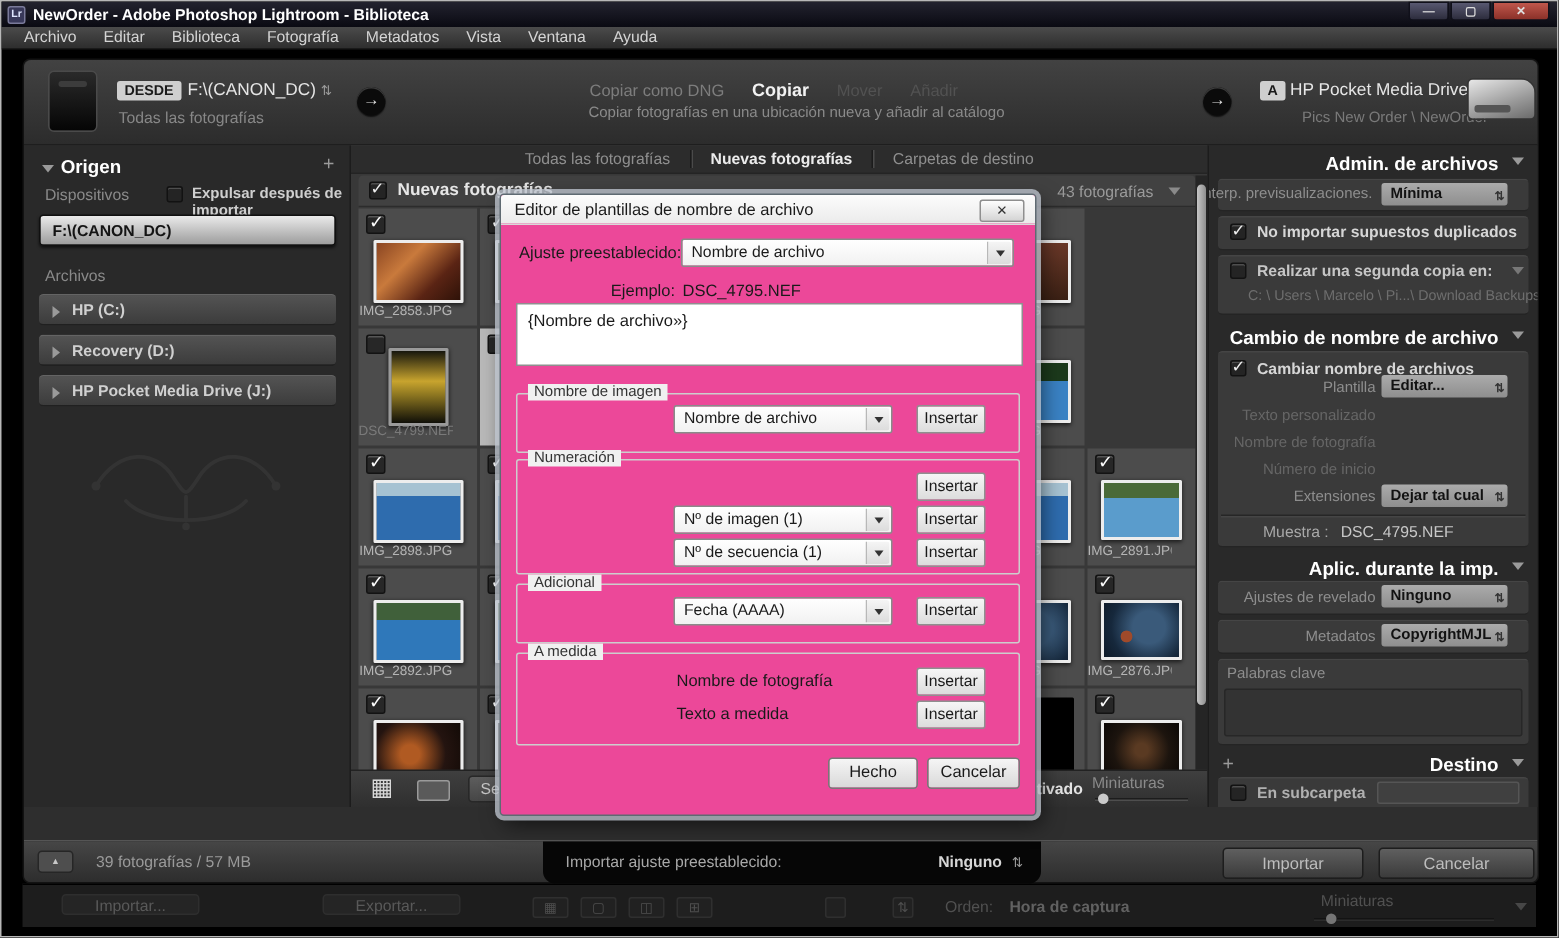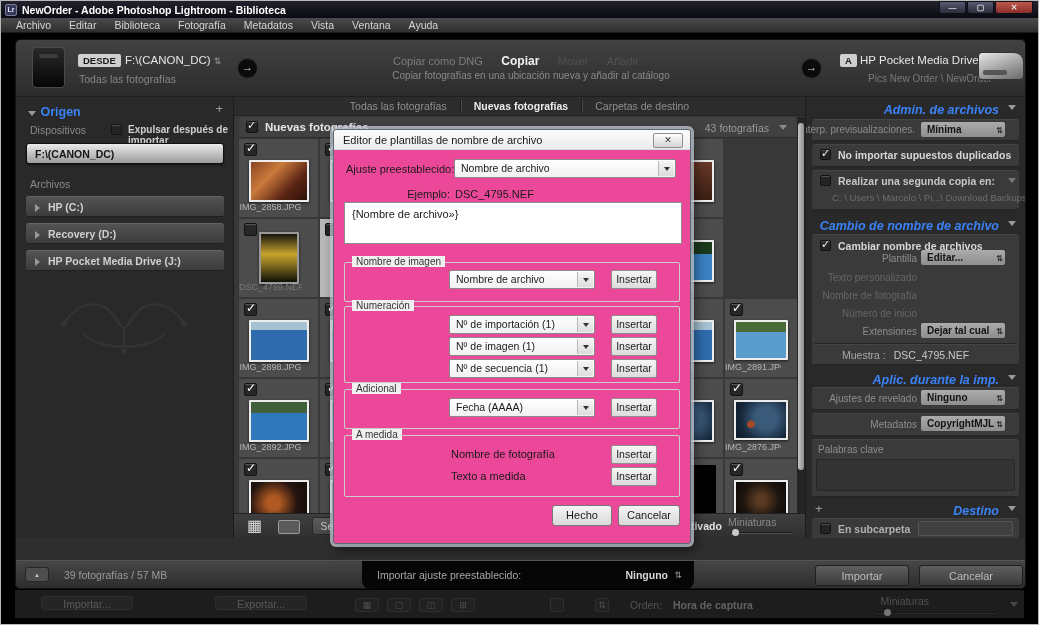--- a/index.html
+++ b/index.html
@@ -47,21 +47,21 @@
   .m-on  { color:#f2f2f2; font-size:12px; font-weight:bold; margin:0 7px; }
   .m-off { color:#525252; font-size:11px; margin:0 7px; }
   .m-desc { position:absolute; left:330px; top:30px; width:370px; text-align:center; color:#8a8a8a; font-size:10px; }
   .dest-name { position:absolute; left:844px; top:14px; color:#e6e6e6; font-size:11.5px; }
   .dest-sub { position:absolute; left:852px; top:33px; color:#7a7a7a; font-size:10px; }
   .extdrive { position:absolute; left:962px; top:12px; width:46px; height:28px; background:linear-gradient(160deg,#e8e8e8,#9a9a9a 60%,#6a6a6a); border-radius:4px 10px 4px 4px; border:1px solid #333; }
   .extdrive::after { content:""; position:absolute; left:4px; bottom:4px; width:24px; height:5px; background:#555; border-radius:2px; }
 
   
   .tri { display:inline-block; width:0; height:0; border-left:4px solid transparent; border-right:4px solid transparent; border-top:5px solid #9a9a9a; }
-  .ptitle { font-weight:bold; color:#3b82f6; font-size:12.5px; }
+  .ptitle { font-weight:bold; color:#ffffff; font-size:12.5px; }
 
   
   .iw-left { position:absolute; left:0; top:57px; width:218px; bottom:50px; background:#292929; border-right:1px solid #1c1c1c; overflow:hidden; }
   .lp-head { position:absolute; left:12px; top:5px; }
   .lp-plus { position:absolute; right:10px; top:4px; color:#9a9a9a; font-size:13px; }
   .lp-lab { position:absolute; color:#8a8a8a; font-size:10.5px; }
   .cbx { position:absolute; width:11px; height:11px; background:#242424; border:1px solid #121212; border-radius:2px; box-shadow:inset 0 1px 0 #4e4e4e; }
   .cbx.on::after { content:"✓"; position:absolute; left:0px; top:-3px; color:#f0f0f0; font-size:11px; }
   .lp-eject { position:absolute; left:112px; top:27px; color:#cfcfcf; font-size:10px; font-weight:bold; }
   .dev-btn { position:absolute; left:10px; top:46px; width:198px; height:21px; background:linear-gradient(#eaeaea,#9c9c9c); border:1px solid #101010; border-radius:3px; color:#141414; font-size:10.5px; font-weight:bold; line-height:20px; padding-left:8px; box-shadow:0 1px 2px rgba(0,0,0,.6); }
@@ -115,21 +115,21 @@
   .gi-grid { position:absolute; left:13px; top:3px; color:#d8d8d8; font-size:16px; line-height:18px; }
   .gi-loupe { position:absolute; left:44px; top:6px; width:22px; height:14px; border:1px solid #9a9a9a; border-radius:2px; background:#5a5a5a; }
   .gt-btn { position:absolute; top:3px; height:18px; background:linear-gradient(#5d5d5d,#464646); border:1px solid #282828; border-radius:3px; color:#c8c8c8; font-size:10.5px; text-align:center; line-height:17px; }
   .gt-lab { position:absolute; color:#8a8a8a; font-size:10.5px; top:6px; }
   .gt-val { position:absolute; color:#e4e4e4; font-weight:bold; font-size:10.5px; top:6px; }
   .gt-slider { position:absolute; left:496px; width:62px; top:18px; height:2px; background:#1c1c1c; border-bottom:1px solid #4e4e4e; }
   .gt-slider i { position:absolute; left:2px; top:-3px; width:7px; height:7px; border-radius:50%; background:#cacaca; }
 
   
   .iw-right { position:absolute; right:0; top:57px; width:220px; bottom:50px; background:#292929; border-left:1px solid #1c1c1c; overflow:hidden; }
-  .rp-h { position:absolute; right:26px; text-align:right;font-style:italic; }
+  .rp-h { position:absolute; right:26px; text-align:right; }
   .rp-h .ptitle { font-size:12.5px; }
   .rp-tri { position:absolute; right:9px; border-left:4px solid transparent; border-right:4px solid transparent; border-top:5px solid #9a9a9a; }
   .rbox { position:absolute; left:6px; right:6px; background:#3a3a3a; border-radius:3px; border-top:1px solid #454545; border-bottom:1px solid #242424; }
   .rlab { position:absolute; right:108px; color:#8e8e8e; font-size:10px; text-align:right; white-space:nowrap; }
   .rlab.dim { color:#666; }
   .rbold { position:absolute; color:#d6d6d6; font-size:10.5px; font-weight:bold; white-space:nowrap; }
   .fld { position:absolute; right:20px; width:84px; height:15px; background:linear-gradient(#ababab,#8e8e8e); border-radius:2px; color:#121212; font-weight:bold; font-size:10px; line-height:15px; padding-left:6px; white-space:nowrap; overflow:hidden; }
   .fld .sp { position:absolute; right:2px; top:1px; color:#333; font-size:8px; }
   .fld.darkfld { background:#404040; border:1px solid #555; }
   .rp-path { position:absolute; left:26px; color:#6e6e6e; font-size:9.5px; white-space:nowrap; }
@@ -464,21 +464,20 @@
 
     <div class="tokens">{Nombre de archivo»}</div>
 
     <div class="grp" style="top:132px;height:40px;"></div>
     <span class="grp-lab" style="left:18px;top:126px;">Nombre de imagen</span>
     <span class="cmb" style="left:115px;top:140px;width:146px;"><span>Nombre de archivo</span></span>
     <span class="btn-ins" style="left:277px;top:140px;">Insertar</span>
 
     <div class="grp" style="top:176px;height:77px;"></div>
     <span class="grp-lab" style="left:18px;top:170px;">Numeración</span>
-    <span class="cmb" style="left:115px;top:185px;width:146px;"><span>Nº de importación (1)</span></span>
     <span class="btn-ins" style="left:277px;top:185px;">Insertar</span>
     <span class="cmb" style="left:115px;top:207px;width:146px;"><span>Nº de imagen (1)</span></span>
     <span class="btn-ins" style="left:277px;top:207px;">Insertar</span>
     <span class="cmb" style="left:115px;top:229px;width:146px;"><span>Nº de secuencia (1)</span></span>
     <span class="btn-ins" style="left:277px;top:229px;">Insertar</span>
 
     <div class="grp" style="top:259px;height:40px;"></div>
     <span class="grp-lab" style="left:18px;top:253px;">Adicional</span>
     <span class="cmb" style="left:115px;top:268px;width:146px;"><span>Fecha (AAAA)</span></span>
     <span class="btn-ins" style="left:277px;top:268px;">Insertar</span>

